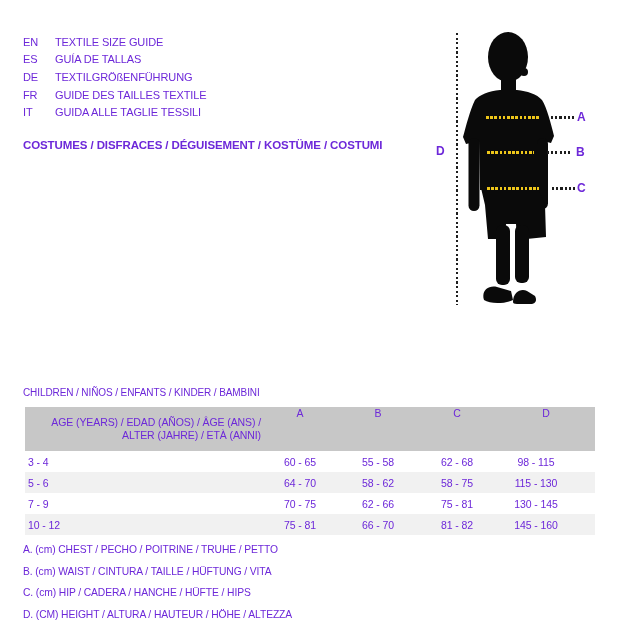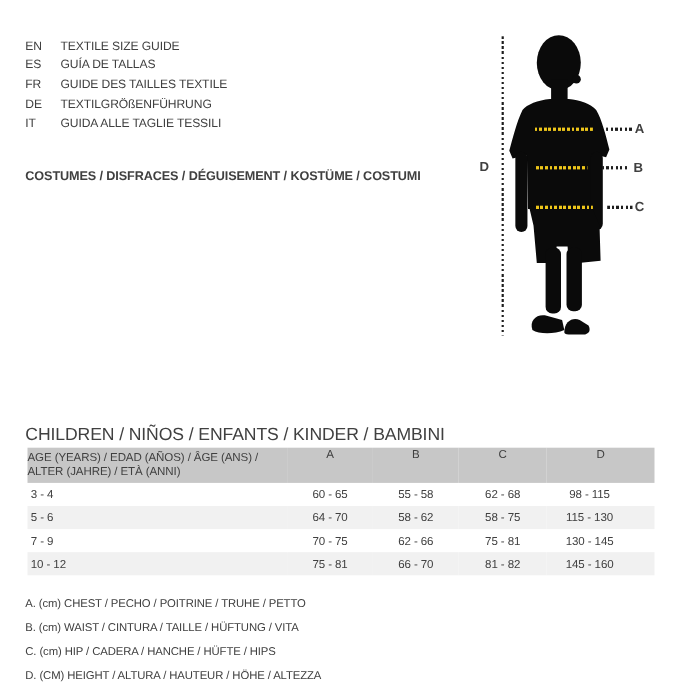--- a/index.html
+++ b/index.html
@@ -1,44 +1,44 @@
 <!DOCTYPE html>
 <html style="--accent: #eec61a; --sil: #0a0a0a; --header-bg: #c7c7c7; --alt-row-bg: #f1f1f1;"><head>
 <meta charset="utf-8">
 <style>
   html,body { margin:0; padding:0; background:#fff; }
   .canvas {
     position:relative; width:620px; height:620px; background:#ffffff;
-    font-family:"Liberation Sans", sans-serif; color:#404040; overflow:hidden;
+    font-family:"Liberation Sans", sans-serif; color:#6d28d9; overflow:hidden;
   }
 
   
   .langs { position:absolute; left:23px; top:33px; }
   .lang-row { display:flex; height:17.6px; align-items:center; font-size:11px; letter-spacing:-0.1px; }
   .lang-code { width:32px; flex:0 0 32px; }
 
-  .category { position:absolute; left:23px; top:155px; font-size:11.5px; font-weight:bold; letter-spacing:-0.1px; }
+  .category { position:absolute; left:23px; top:139px; font-size:11.5px; font-weight:bold; letter-spacing:-0.1px; }
 
   
   .fig-svg { position:absolute; left:455px; top:30px; }
   .vline {
     position:absolute; left:456px; top:33px; width:2.4px; height:272px;
     background:repeating-linear-gradient(to bottom, #1e1e1e 0 2.2px, transparent 2.2px 4.6px);
   }
   .mline { position:absolute; height:2.5px; }
   .mline.yellow { background:repeating-linear-gradient(to right, var(--accent,#eec61a) 0 2.6px, transparent 2.6px 4.2px); }
   .mline.black  { background:repeating-linear-gradient(to right, #1e1e1e 0 2.1px, transparent 2.1px 4.2px); }
   .marker { position:absolute; font-size:12px; font-weight:bold; line-height:14px; }
 
   
-  .table-title { position:absolute; left:23px; top:387px; font-size:16px; letter-spacing:-0.1px; }
+  .table-title { position:absolute; left:23px; top:387px; font-size:10px; letter-spacing:-0.1px; }
   table.size { position:absolute; left:25px; top:407px; width:570px; border-collapse:collapse; font-size:10.5px; table-layout:fixed; }
   table.size th, table.size td { font-weight:normal; padding:0; letter-spacing:-0.1px; }
   thead th { background:var(--header-bg,#c7c7c7); }
-  th.age-th { text-align:left; padding:3px 0 4px 3px; line-height:13.2px; height:32px; box-sizing:border-box; }
+  th.age-th { text-align:right; padding:3px 0 4px 3px; line-height:13.2px; height:44px; box-sizing:border-box; }
   th.col-th { vertical-align:top; padding-top:3px; text-align:center; }
   tbody td { height:21px; text-align:center; }
   tbody td.age-td { text-align:left; padding-left:3px; }
   tbody td.last { padding-right:20px; }
   tbody tr.alt { background:var(--alt-row-bg,#f1f1f1); }
 
   
   .legend { position:absolute; left:23px; top:539px; font-size:10.3px; line-height:21.5px; letter-spacing:-0.1px; }
 </style>
 </head>
@@ -49,26 +49,26 @@
   <div class="langs">
     <div class="lang-row">
       <span class="lang-code">EN</span>
       <span class="lang-label">TEXTILE SIZE GUIDE</span>
     </div>
     <div class="lang-row">
       <span class="lang-code">ES</span>
       <span class="lang-label">GUÍA DE TALLAS</span>
     </div>
     <div class="lang-row">
+      <span class="lang-code">DE</span>
+      <span class="lang-label">TEXTILGRÖßENFÜHRUNG</span>
+    </div>
+    <div class="lang-row">
       <span class="lang-code">FR</span>
       <span class="lang-label">GUIDE DES TAILLES TEXTILE</span>
-    </div>
-    <div class="lang-row">
-      <span class="lang-code">DE</span>
-      <span class="lang-label">TEXTILGRÖßENFÜHRUNG</span>
     </div>
     <div class="lang-row">
       <span class="lang-code">IT</span>
       <span class="lang-label">GUIDA ALLE TAGLIE TESSILI</span>
     </div>
   </div>
 
   <div class="category">COSTUMES / DISFRACES / DÉGUISEMENT / KOSTÜME / COSTUMI</div>
 
   <svg class="fig-svg" width="120" height="278" viewBox="0 0 120 278" aria-hidden="true">

